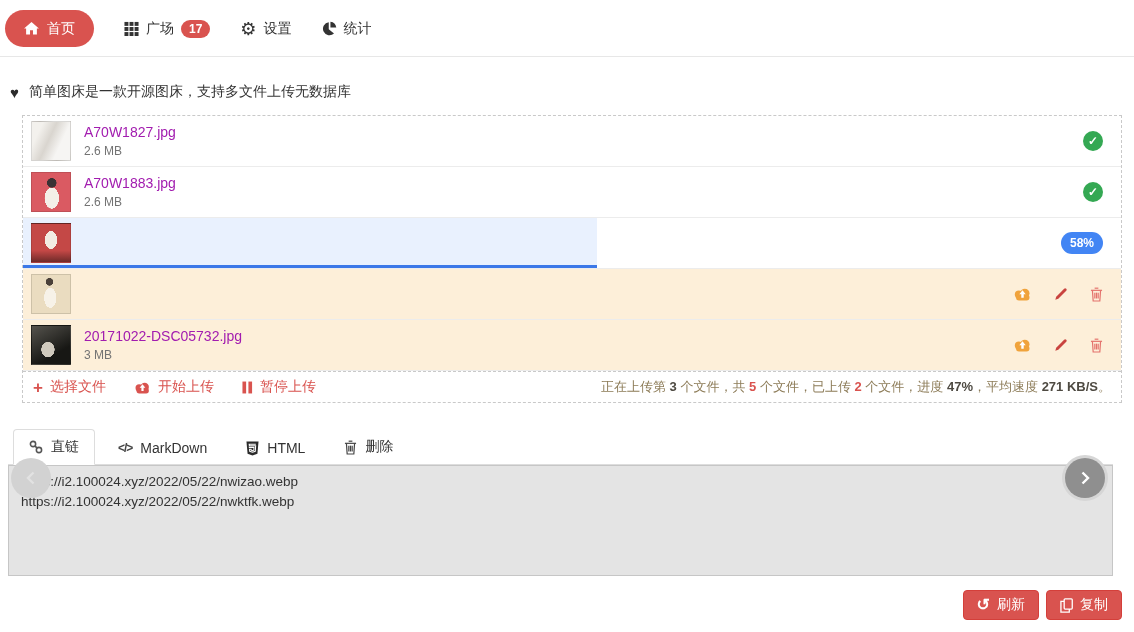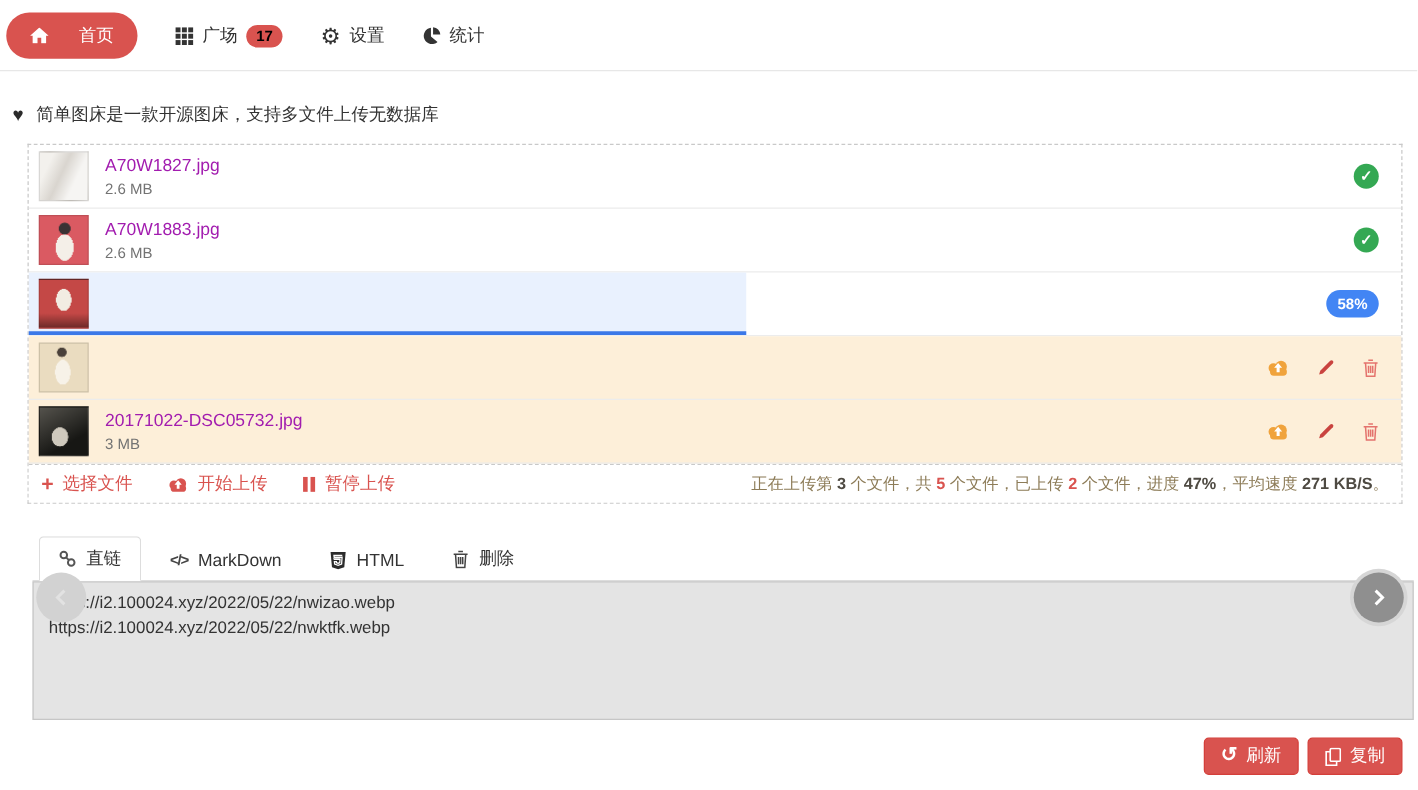--- a/index.html
+++ b/index.html
@@ -1,24 +1,24 @@
 <!DOCTYPE html>
 <html><head>
 <meta charset="utf-8">
 <style>
   html,body{margin:0;padding:0;background:#fff;}
   body{width:1134px;height:632px;font-family:"Liberation Sans",sans-serif;color:#333;overflow:hidden;}
   a{text-decoration:none;}
 
   
   .nav{display:flex;align-items:center;padding:9px 0 0 5px;height:39px;}
-  .home-pill{display:inline-flex;align-items:center;gap:24px;background:#d9534f;color:#fff;
+  .home-pill{display:inline-flex;align-items:center;gap:8px;background:#d9534f;color:#fff;
     border-radius:19px;padding:0 19px;height:37px;font-size:14px;cursor:pointer;}
   .nav-item{display:inline-flex;align-items:center;gap:7px;margin-left:30px;color:#333;font-size:14px;cursor:pointer;}
-  .badge-pill{background:#d9534f;color:#000000;border-radius:11px;padding:3px 8px;font-size:12px;font-weight:bold;line-height:1;}
+  .badge-pill{background:#d9534f;color:#ffffff;border-radius:11px;padding:3px 8px;font-size:12px;font-weight:bold;line-height:1;}
   .gear-glyph{font-size:18px;line-height:1;color:#333;}
   .nav-divider{border:none;border-top:1px solid #e7e7e7;margin:8px 0 0 0;}
 
   
   .tagline{display:flex;align-items:center;gap:10px;margin:26px 0 0 10px;font-size:14px;color:#333;}
   .heart-glyph{font-size:15px;line-height:1;color:#2b2b2b;}
 
   
   .upload-panel{margin:14px 0 0 22px;width:1100px;border:1px dashed #c9c9c9;background:#fff;box-sizing:border-box;}
   .file-row{position:relative;height:50px;display:flex;align-items:center;padding-left:8px;border-bottom:1px solid #ececec;}
@@ -50,21 +50,21 @@
 
   
   .panel-toolbar{height:30px;display:flex;align-items:center;border-top:1px dashed #c9c9c9;padding:0 10px;background:#fff;}
   .toolbar-link{color:#d9534f;display:inline-flex;align-items:center;gap:7px;margin-right:28px;font-size:14px;cursor:pointer;}
   .plus-glyph{font-weight:bold;font-size:17px;line-height:1;}
   .status-line{margin-left:auto;font-size:13px;color:#8d7c58;white-space:nowrap;}
   .st-b{font-weight:bold;color:#4e4a42;}
   .st-r{font-weight:bold;color:#d9534f;}
 
   
-  .tabs-section{position:relative;margin:26px 0 0 26px;width:1105px;}
+  .tabs-section{position:relative;margin:26px 0 0 8px;width:1105px;}
   .tab-bar{display:flex;align-items:flex-end;border-bottom:1px solid #ddd;margin:0;padding:0;list-style:none;height:35px;}
   .tab{display:inline-flex;align-items:center;gap:8px;padding:8px 15px;margin-right:7px;font-size:14px;color:#333;
     cursor:pointer;border:1px solid transparent;border-radius:4px 4px 0 0;position:relative;bottom:-1px;background:transparent;}
   .tab:first-child{margin-left:5px;}
   .tab.active{background:#fff;border-color:#ddd #ddd #fff;}
   .code-glyph{font-size:12px;font-weight:bold;letter-spacing:-1px;color:#444;}
   .links-box{display:block;width:100%;height:111px;box-sizing:border-box;background:#e4e4e4;border:1px solid #c6c6c6;
     padding:6px 12px;font-family:"Liberation Sans",sans-serif;font-size:13.5px;line-height:20px;color:#333;resize:none;outline:none;}
   .carousel-btn{position:absolute;width:40px;height:40px;border-radius:50%;top:29px;border:none;cursor:pointer;
     display:flex;align-items:center;justify-content:center;padding:0;}

